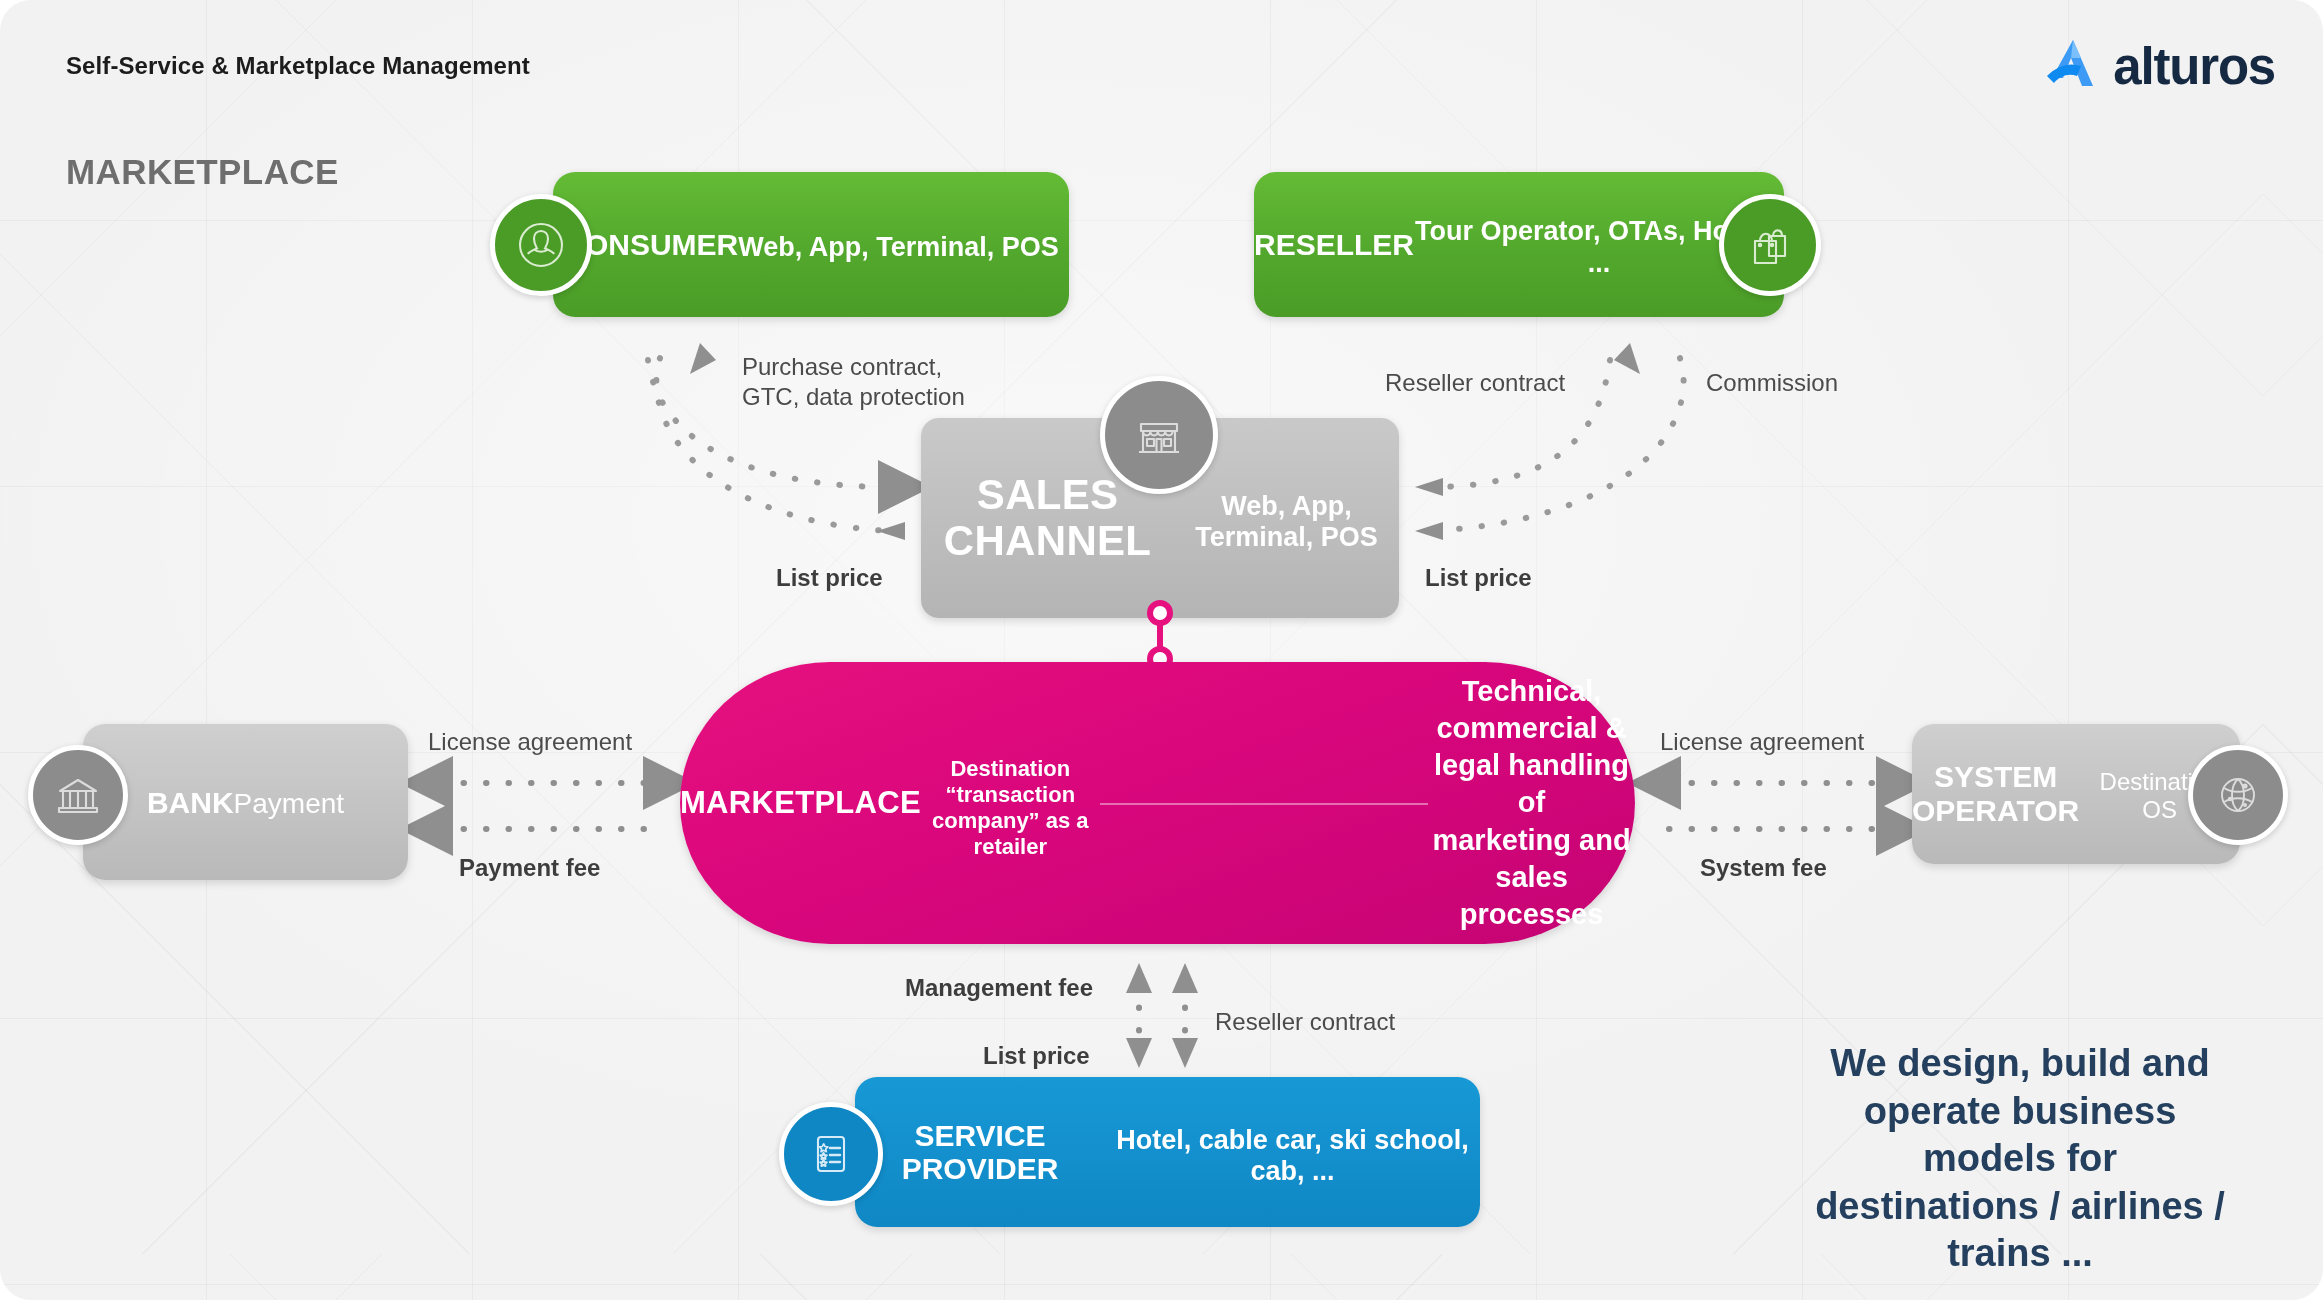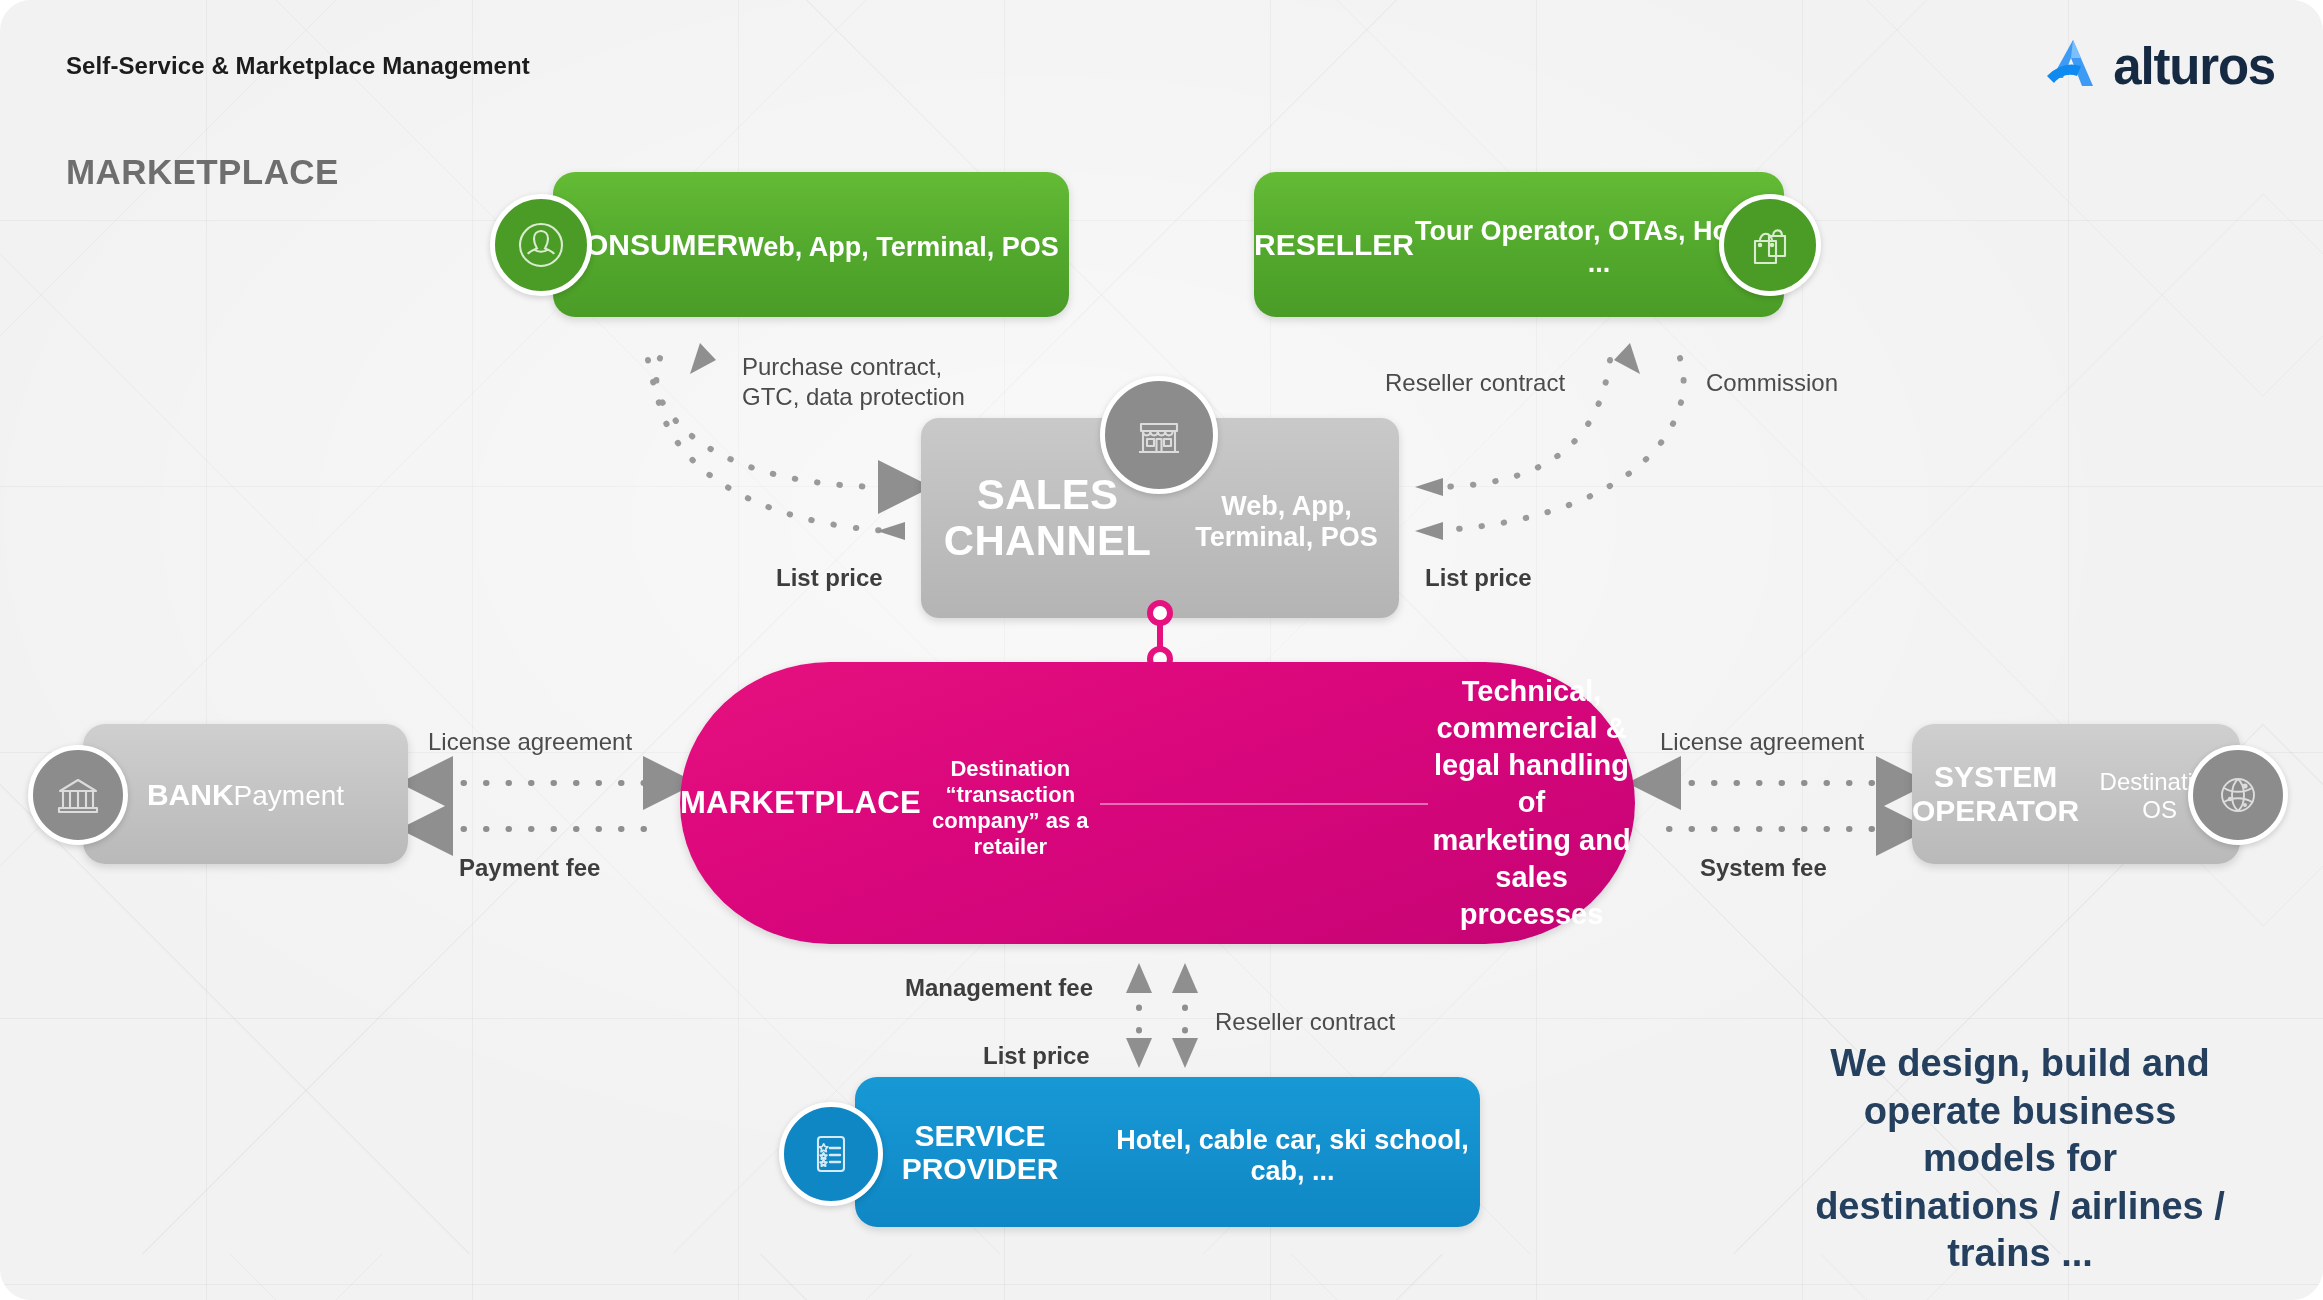--- a/index.html
+++ b/index.html
@@ -133,21 +133,21 @@
     border: 6px solid #e6117f; border-radius: 50%; background: #fff;
   }
   #connector .ring.top { top: 0; }
   #connector .ring.bot { top: 46px; }
   #connector .bar {
     position: absolute; left: 10px; top: 13px; width: 6px; height: 46px; background: #e6117f;
   }
 
   
   #bank {
-    left: 83px; top: 724px; width: 325px; height: 140px;
+    left: 83px; top: 724px; width: 325px; height: 156px;
     background: linear-gradient(180deg,#cfcfcf 0%, #b9b9b9 100%);
   }
   #bank .t1 { font-size: 30px; }
   #bank .t2 { font-size: 28px; margin-top: 4px; font-weight: 400; }
   #badge-bank { left: 28px; top: 745px; width: 100px; height: 100px; background:#8c8c8c; }
 
   
   #sysop {
     left: 1912px; top: 724px; width: 328px; height: 140px;
     background: linear-gradient(180deg,#cfcfcf 0%, #b9b9b9 100%);

